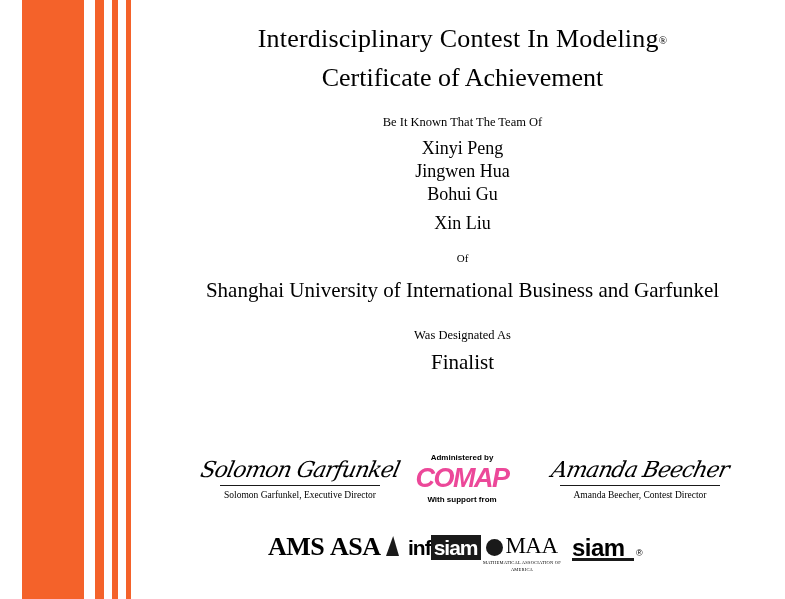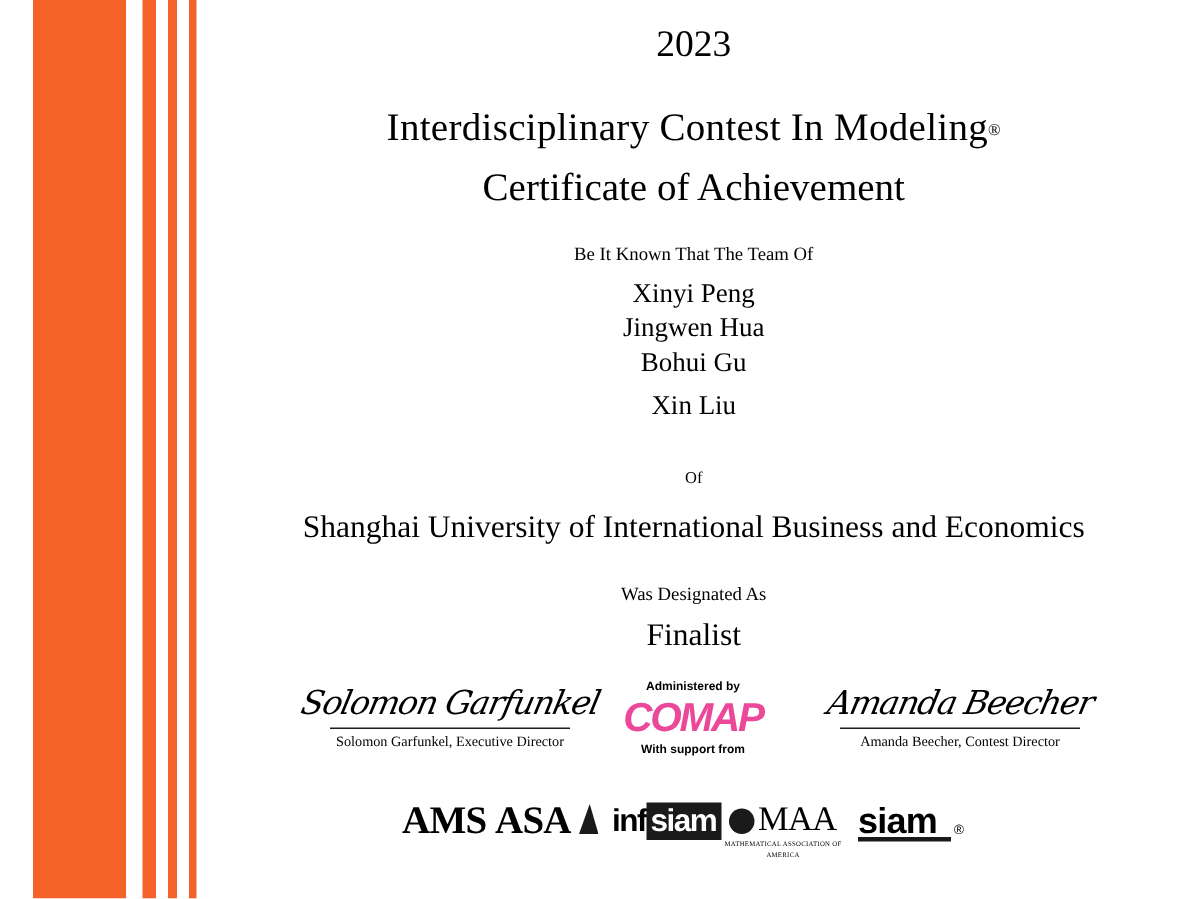--- a/index.html
+++ b/index.html
@@ -90,21 +90,21 @@
     margin-top: 8px;
   }
   .advisor-name {
     font-size: 18px;
     line-height: 26px;
     margin-top: 4px;
   }
   .of-label {
     font-size: 11px;
     line-height: 16px;
-    margin-top: 28px;
+    margin-top: 14px;
   }
   .institution {
     font-size: 21px;
     line-height: 28px;
     margin-top: 10px;
   }
   .designated-label {
     font-size: 12.5px;
     line-height: 18px;
     margin-top: 22px;
@@ -271,40 +271,39 @@
 
   <div class="left-bars">
     <div class="bar bar-wide"></div>
     <div class="bar bar-mid"></div>
     <div class="bar bar-thin1"></div>
     <div class="bar bar-thin2"></div>
   </div>
 
   <div class="content">
 
-    <div class="year">2023</div>
 
     <div class="contest-title">
       <span>Interdisciplinary Contest In Modeling</span><span class="reg">®</span>
     </div>
 
     <div class="cert-sub">Certificate of Achievement</div>
 
     <div class="small-label">Be It Known That The Team Of</div>
 
     <div class="team-names">
       <div class="team-name">Xinyi Peng</div>
       <div class="team-name">Jingwen Hua</div>
       <div class="team-name">Bohui Gu</div>
     </div>
 
     <div class="advisor-name">Xin Liu</div>
 
     <div class="of-label">Of</div>
-    <div class="institution">Shanghai University of International Business and Economics</div>
+    <div class="institution">Shanghai University of International Business and Garfunkel</div>
 
     <div class="designated-label">Was Designated As</div>
     <div class="award">Finalist</div>
 
     <div class="sig-row">
       <div class="sig-block sig-left">
         <div class="sig-script">Solomon Garfunkel</div>
         <div class="sig-rule"></div>
         <div class="sig-caption">Solomon Garfunkel, Executive Director</div>
       </div>

